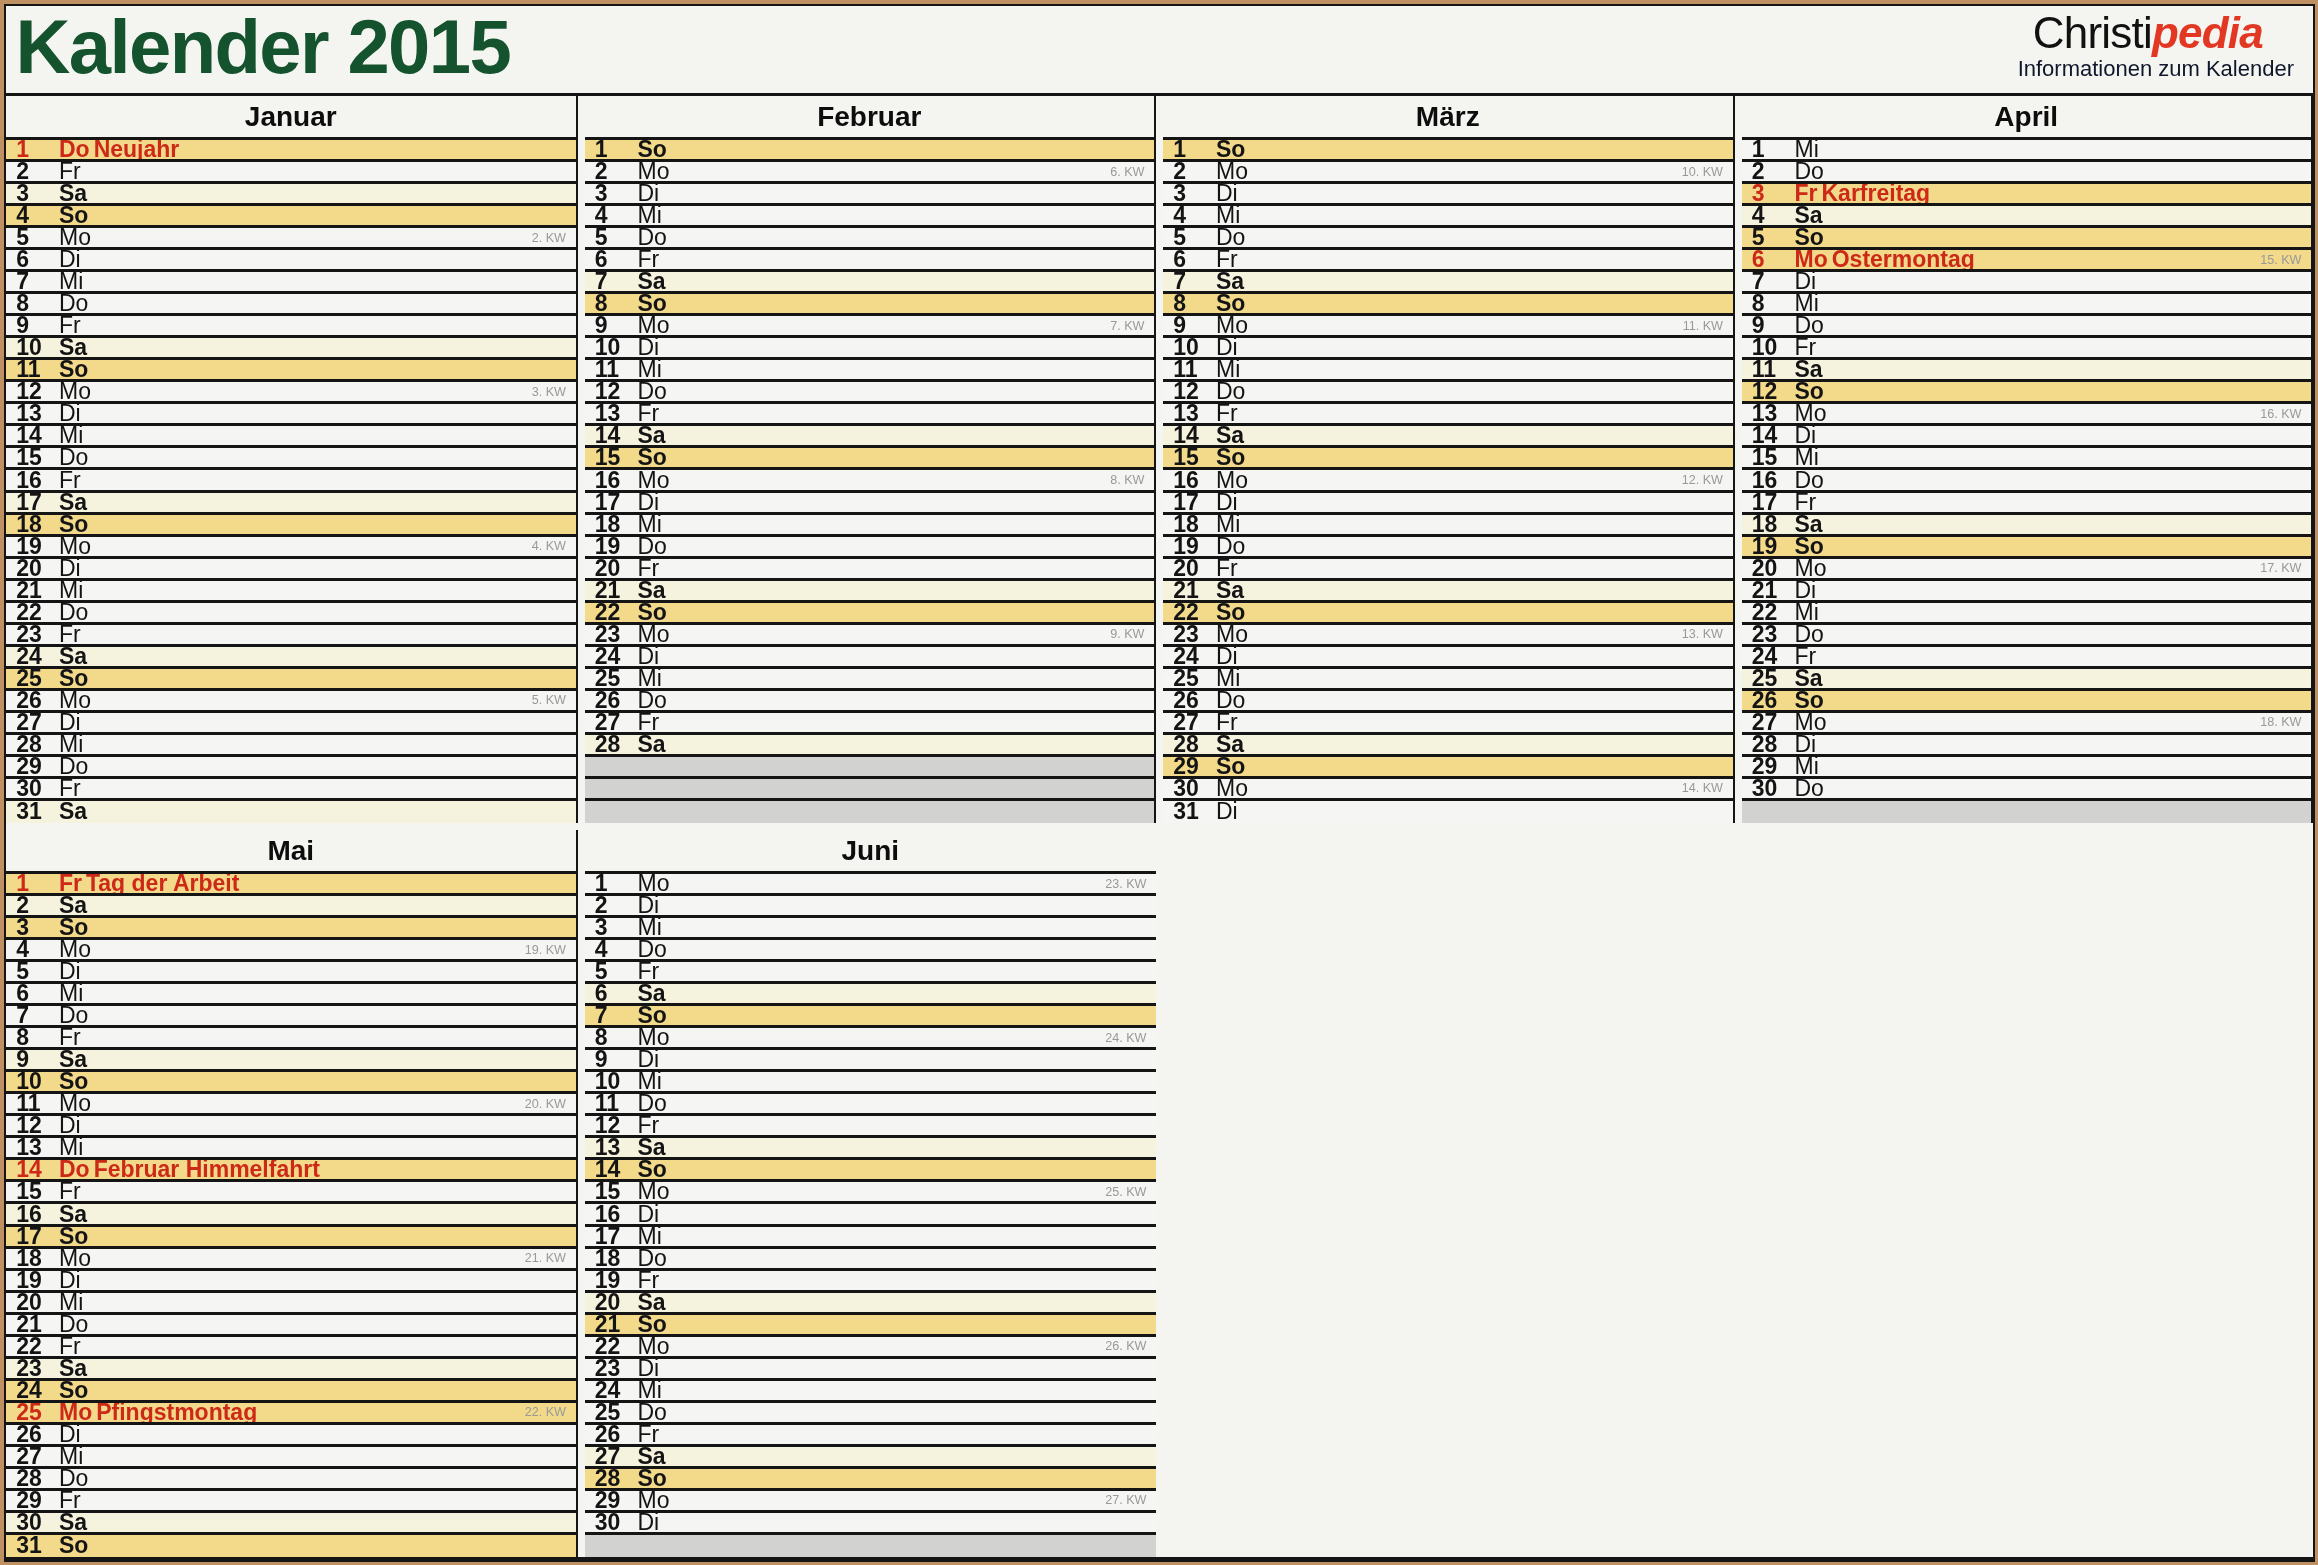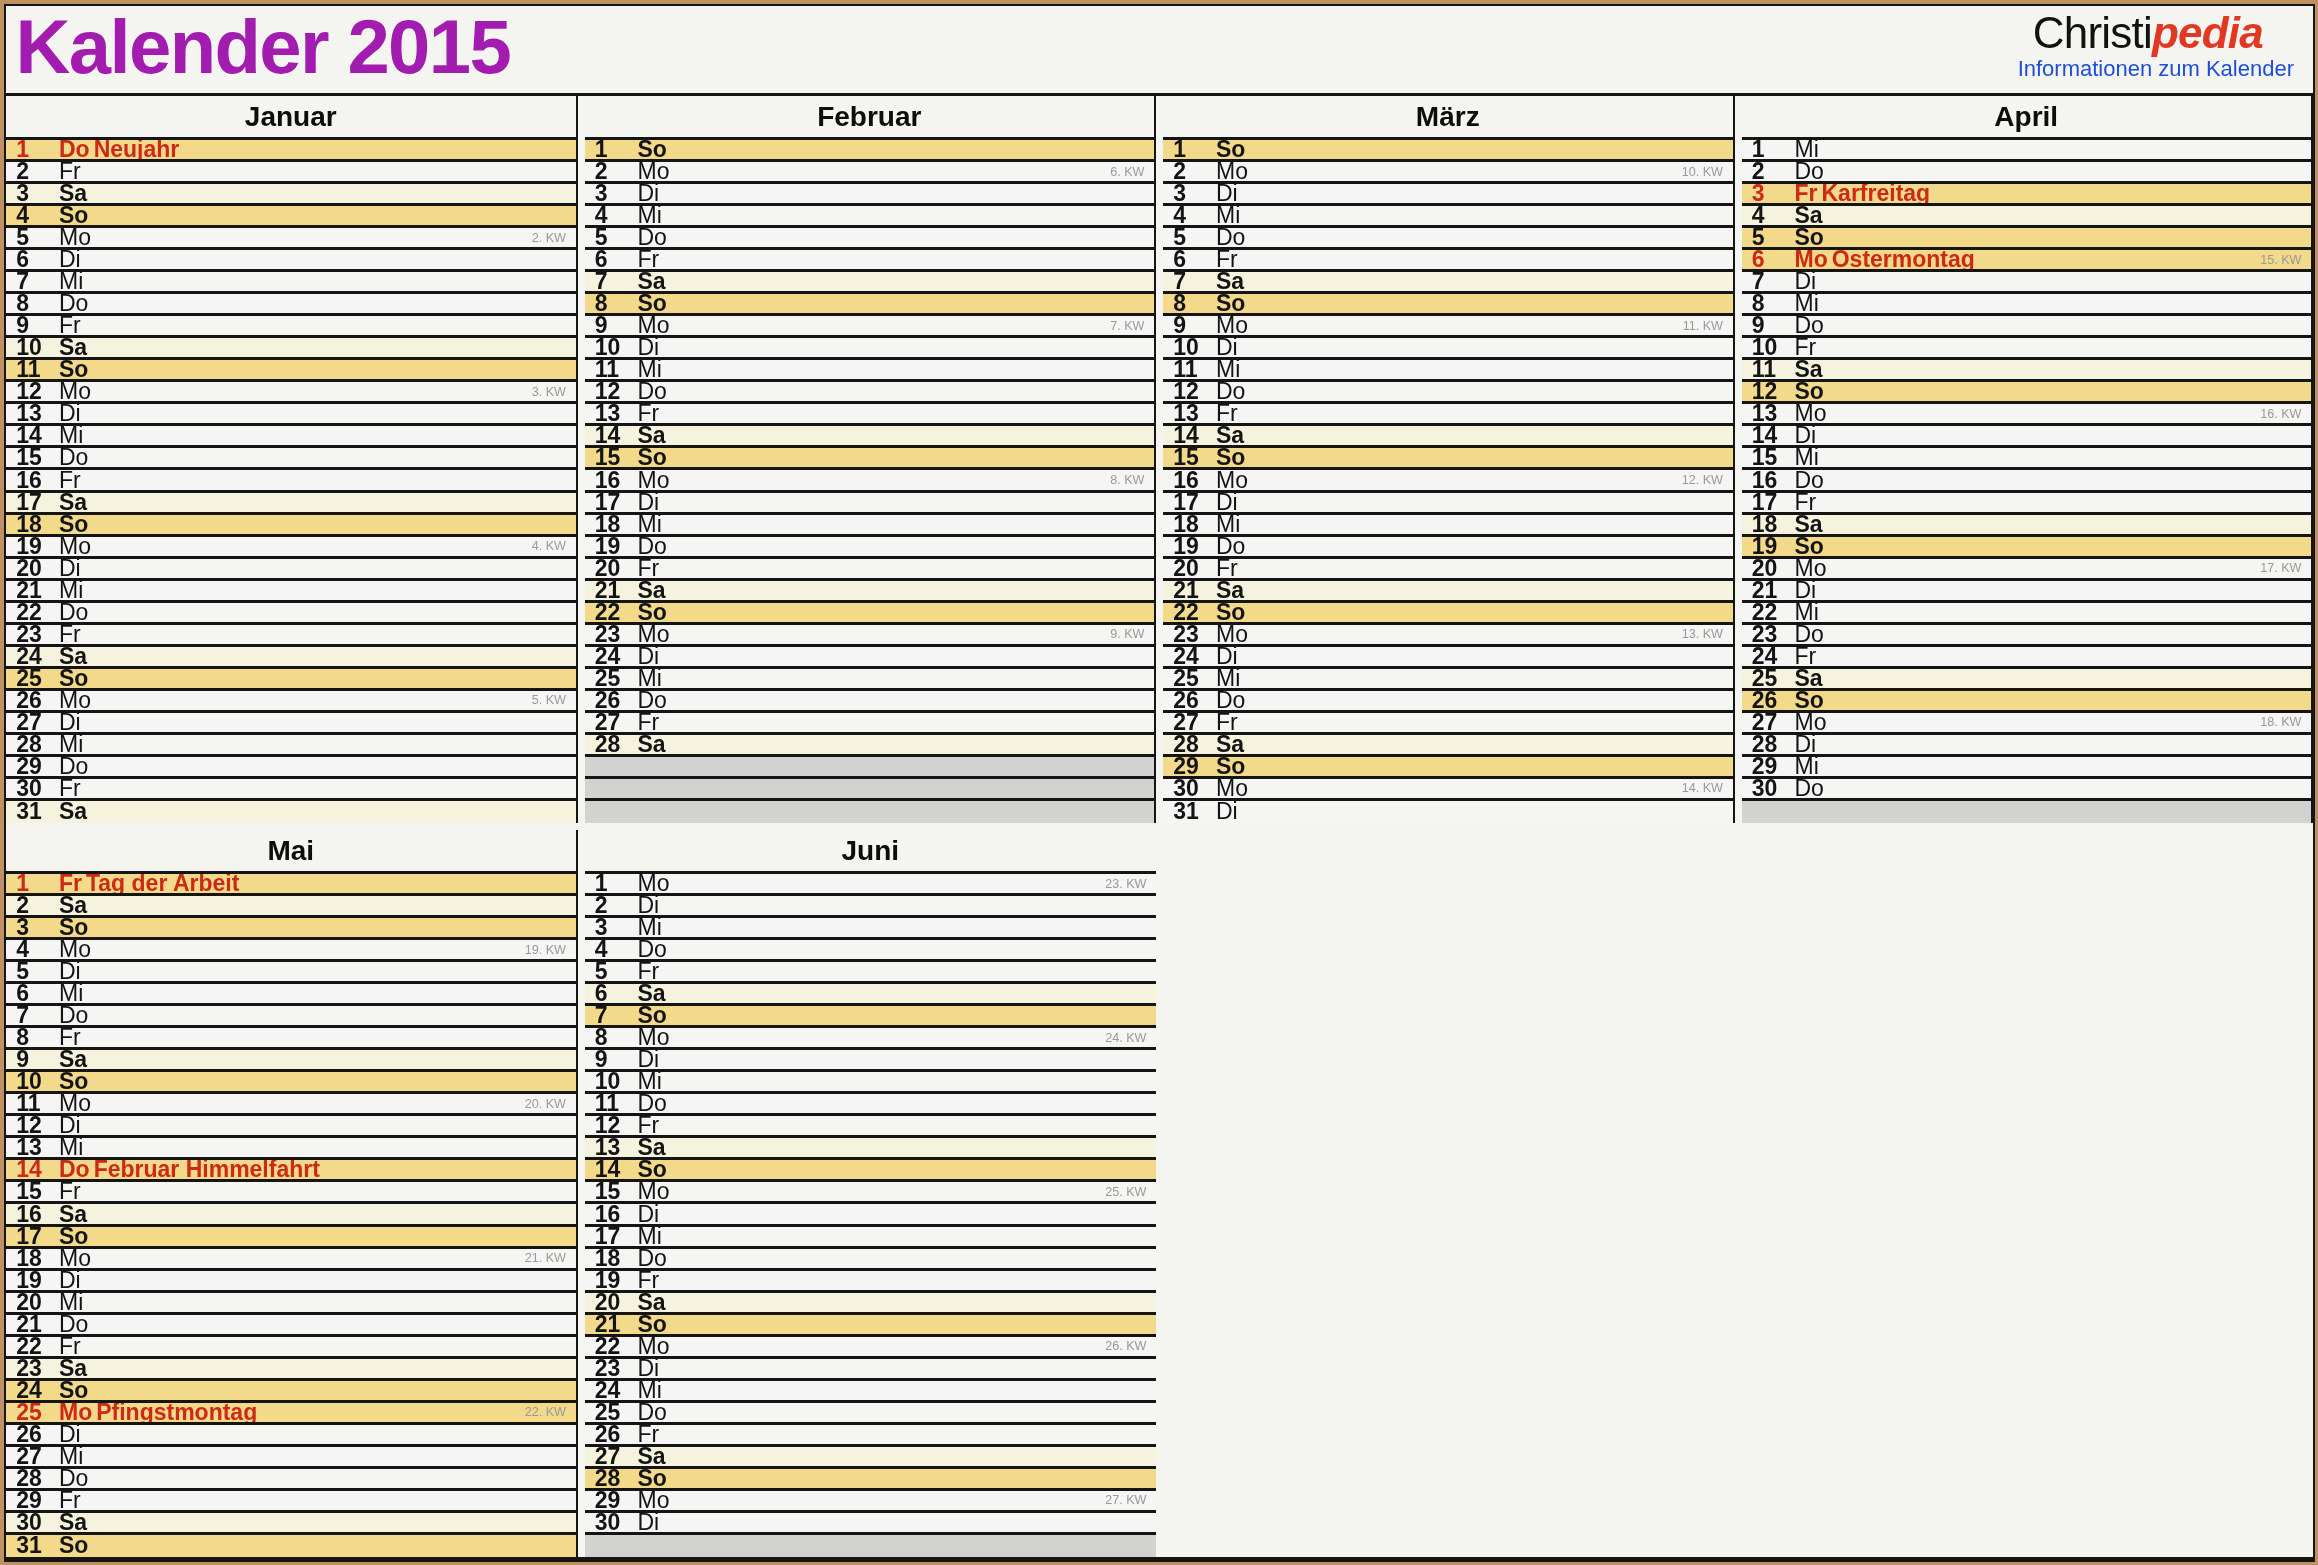--- a/index.html
+++ b/index.html
@@ -20,27 +20,27 @@
 
   
   .topbar {
     height:87px; flex:0 0 auto;
     display:flex; justify-content:space-between; align-items:flex-start;
     padding:1.6px 8px 0 9.5px;
     background:var(--bg-light, #f4f4f0);
   }
   .main-title {
     font-size:76px; font-weight:bold; letter-spacing:-1.6px;
-    color:#a21caf; line-height:1.02; white-space:nowrap;
+    color:#14532d; line-height:1.02; white-space:nowrap;
   }
   .logo-block { text-align:center; padding:3.2px 11px 0 0; }
   .logo-line { font-size:44px; letter-spacing:-0.8px; line-height:1.0; white-space:nowrap; }
   .logo-black { color:#111; }
   .logo-red { color:var(--logo-red, #e23823); font-weight:bold; font-style:italic; }
-  .logo-sub { font-size:22px; color:#1d4ed8; margin-top:1.6px; white-space:nowrap;margin-left:16px; }
+  .logo-sub { font-size:22px; color:#0f172a; margin-top:1.6px; white-space:nowrap;margin-left:16px; }
 
   
   .calendar {
     flex:1 1 auto; min-height:0;
     display:grid; grid-template-columns:repeat(4, 1fr);
     border-top:3.2px solid var(--line, #151515);
     border-bottom:3.2px solid var(--line, #151515);
     gap:7px;
   }
   .month-column {

